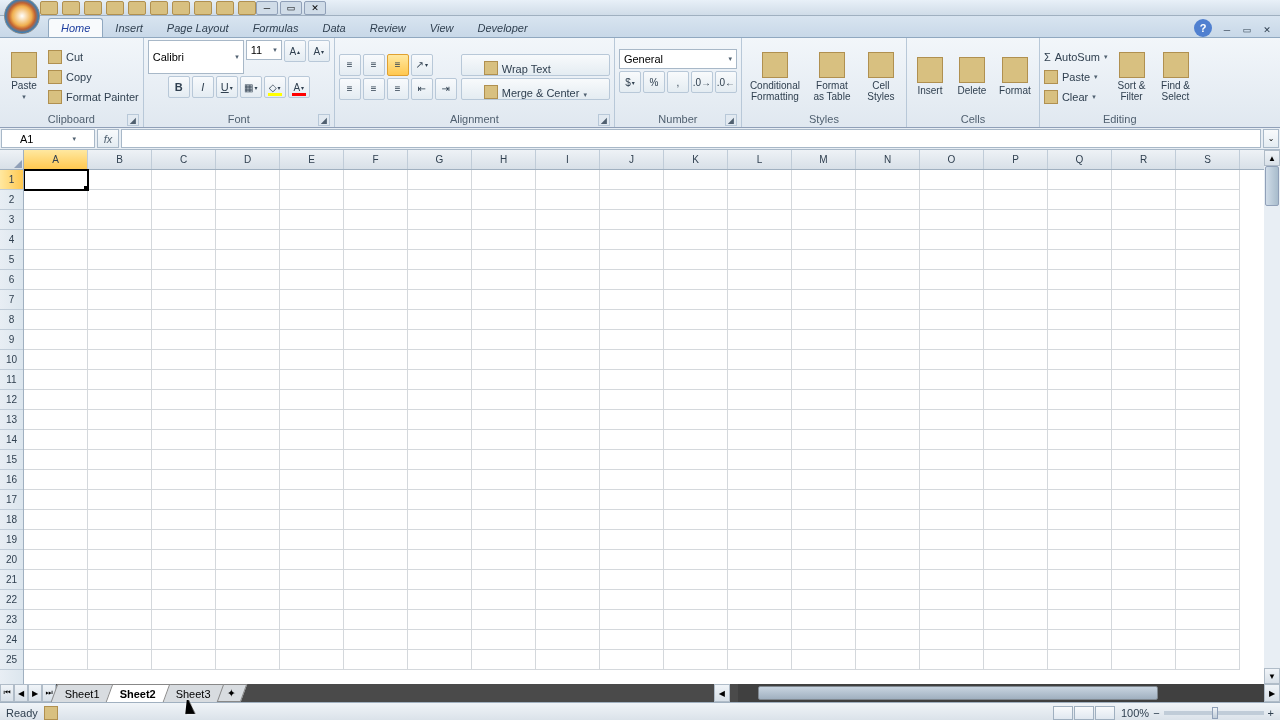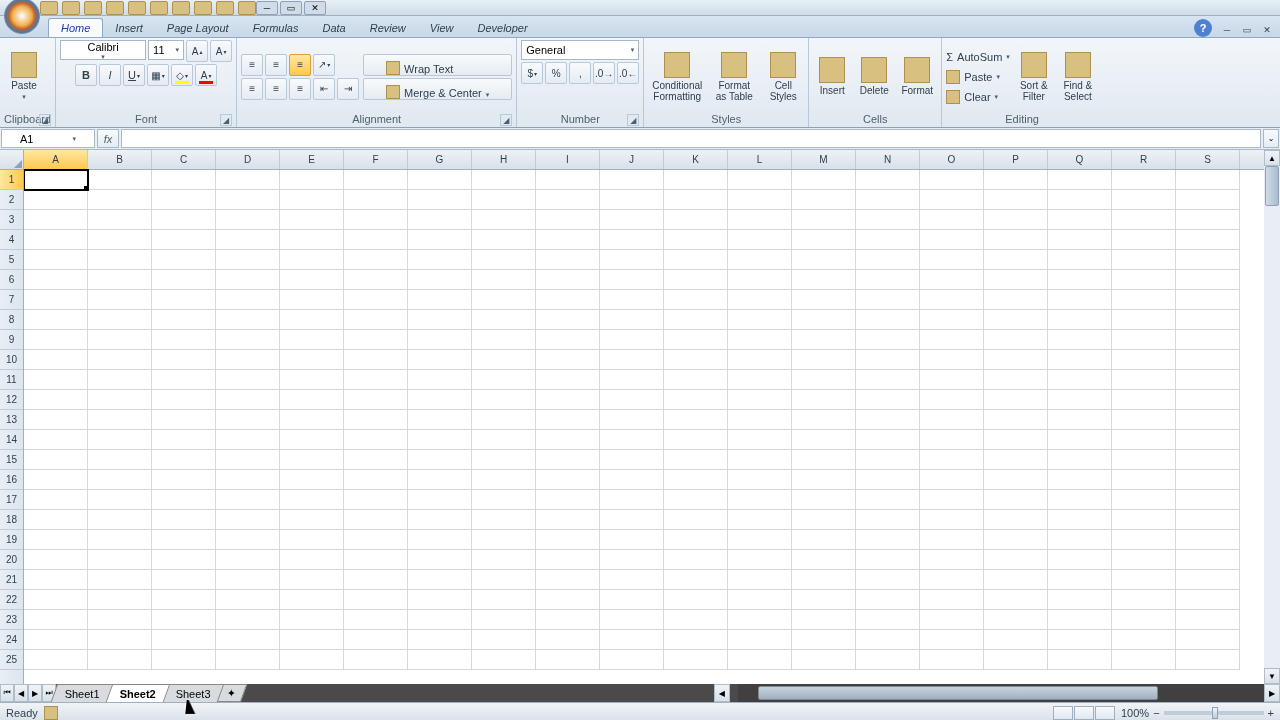--- a/index.html
+++ b/index.html
@@ -36,24 +36,24 @@
 
 .mini-list { display: flex; flex-direction: column; gap: 2px; }
 .mini-item { display: flex; align-items: center; gap: 4px; color: #304050; height: 18px; }
 .mini-item .ico { width: 14px; height: 14px; background: #d8c080; border: 1px solid #b09050; }
 
 .tool-row { display: flex; gap: 2px; }
 .tool-btn { width: 22px; height: 22px; border: 1px solid #b8c8d8; background: linear-gradient(#f8fafc,#e4ecf2); border-radius: 2px; display: flex; align-items: center; justify-content: center; font-size: 10px; color: #304050; }
 .tool-btn.hl { background: linear-gradient(#ffe8a0,#ffc850); border-color: #e0a030; }
 .tool-btn .sub { font-size: 6px; margin-left: 1px; }
 
-.font-name { width: 86px; height: 20px; border: 1px solid #a8b8c8; background: #fff; padding: 0 4px; display: flex; align-items: center; justify-content: space-between; flex-direction: column; }
+.font-name { width: 96px; height: 20px; border: 1px solid #a8b8c8; background: #fff; padding: 16px 4px; display: flex; align-items: center; justify-content: space-between; }
 .font-size { width: 36px; height: 20px; border: 1px solid #a8b8c8; background: #fff; padding: 0 4px; display: flex; align-items: center; justify-content: space-between; }
 .dd-arrow { font-size: 7px; color: #506070; }
-.num-fmt { width: 118px; height: 20px; border: 1px solid #a8b8c8; background: #fff; padding: 4px 4px; display: flex; align-items: center; justify-content: space-between; }
+.num-fmt { width: 118px; height: 20px; border: 1px solid #a8b8c8; background: #fff; padding: 4px 4px; display: flex; align-items: center; justify-content: space-between; margin-top: 9px; }
 
 .wide-btn { display: flex; align-items: flex-end; gap: 4px; height: 22px; border: 1px solid #b8c8d8; background: linear-gradient(#f8fafc,#e4ecf2); border-radius: 2px; padding: 0 22px; color: #304050; }
 
 .stackv { display: flex; flex-direction: column; gap: 2px; }
 
 
 .formula-bar { height: 22px; border-bottom: 1px solid #a8b8c8; display: flex; align-items: stretch; background: #e8eef4; }
 .name-box { width: 94px; background: #fff; border: 1px solid #a8b8c8; margin: 1px; padding: 0 18px; display: flex; align-items: center; justify-content: space-between; }
 .fb-btn { width: 22px; border: 1px solid #a8b8c8; margin: 1px; background: linear-gradient(#f8fafc,#e4ecf2); display: flex; align-items: center; justify-content: center; font-style: italic; color: #506070; }
 .fb-input { flex: 1; background: #fff; border: 1px solid #a8b8c8; margin: 1px; }
@@ -149,20 +149,34 @@
 </div>
 
 <div class="ribbon">
 
   <div class="group">
     <div class="group-body">
       <div class="big-btn">
         <div class="ico"></div>
         <div class="lbl">Paste</div>
         <div class="dd-arrow">▾</div>
+      </div>
+      <div class="mini-list">
+        <div class="mini-item">
+            <div class="ico"></div>
+            <span>Cut</span>
+          </div>
+        <div class="mini-item">
+            <div class="ico"></div>
+            <span>Copy</span>
+          </div>
+        <div class="mini-item">
+            <div class="ico"></div>
+            <span>Format Painter</span>
+          </div>
       </div>
     </div>
     <div class="group-label">
         <span>Clipboard</span>
         <div class="launcher">◢</div>
       </div>
   </div>
 
   <div class="group">
     <div class="group-body stackv">

